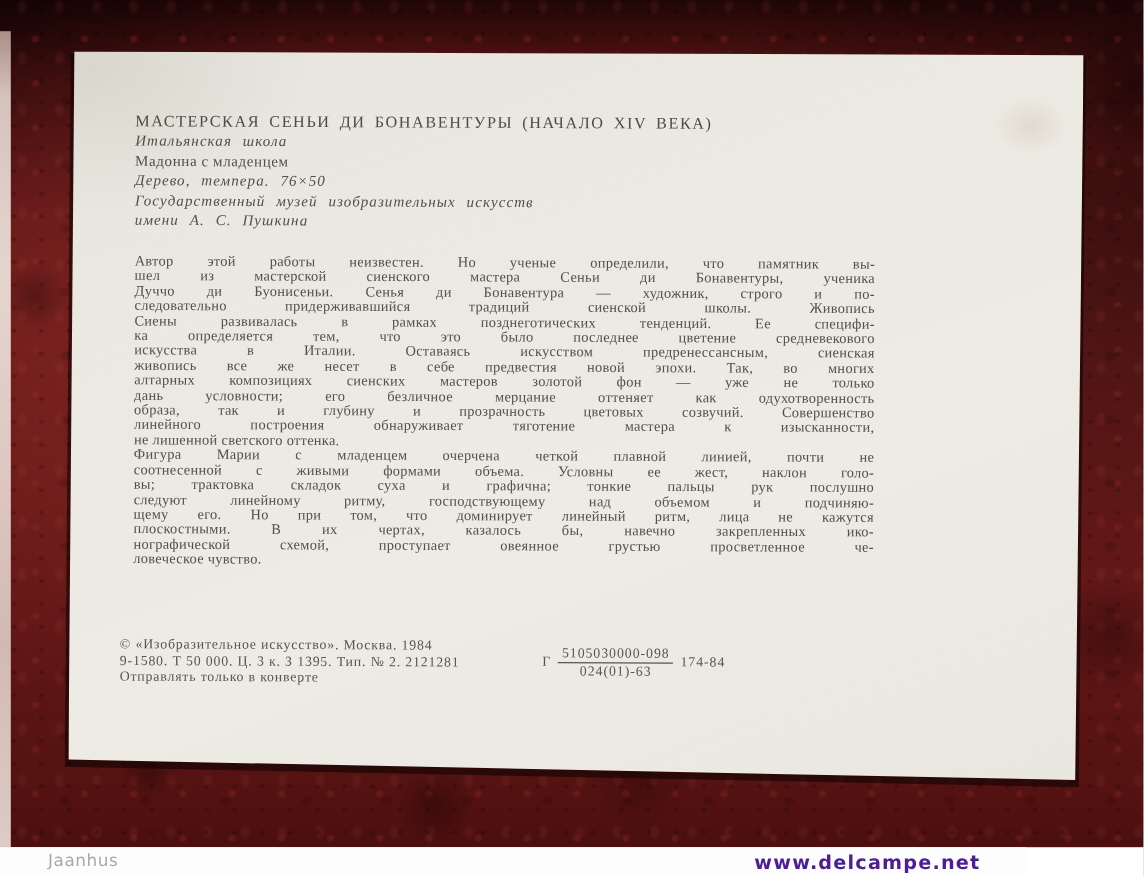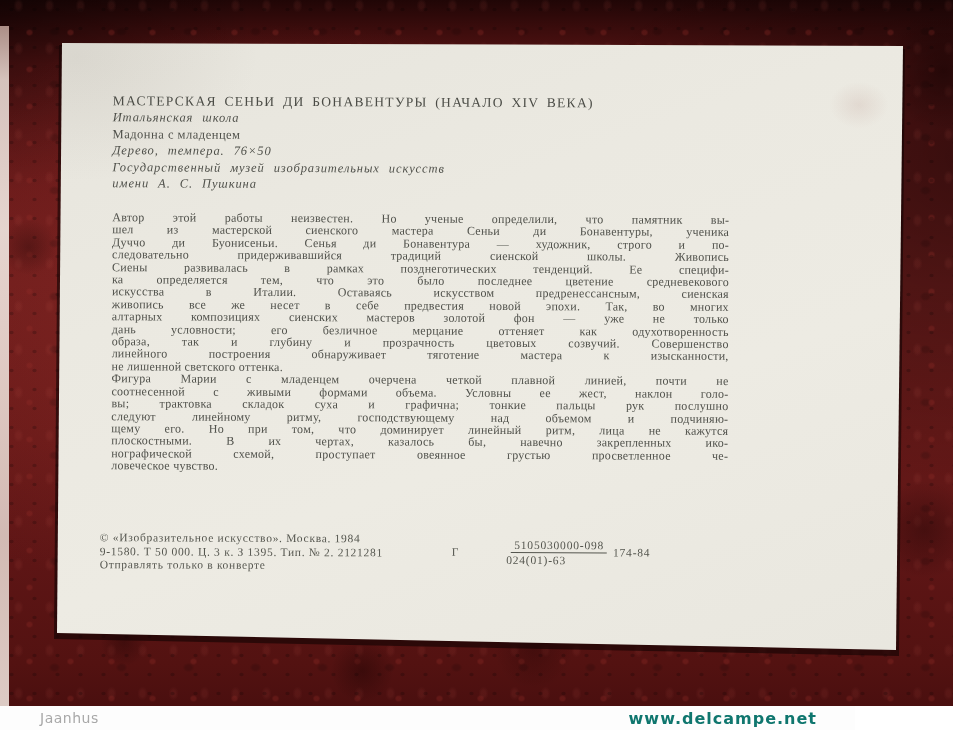--- a/index.html
+++ b/index.html
@@ -98,34 +98,34 @@
     color: #55564f;
   }
   .index-group {
     position: absolute; left: 352px; top: 6px;
     display: flex; align-items: center; gap: 6px;
     letter-spacing: 0.8px;
   }
   .frac { display: inline-flex; flex-direction: column; align-items: center; }
   .frac .num {
     border-bottom: 1.3px solid #55564f;
-    padding: 0 3px 1px 3px; line-height: 12px; font-size: 11.5px; margin-left: 46px;
+    padding: 0 3px 1px 3px; line-height: 12px; font-size: 11.5px;
   }
   .frac .den { line-height: 12px; font-size: 11.5px; padding-top: 1px; }
 
   
   .watermark-bar {
     position: absolute; left: 0; bottom: 0; width: 855px; height: 24px;
     background: #fdfdfd;
     display: flex; justify-content: space-between; align-items: center;
     box-sizing: border-box; padding: 0 38px 0 40px;
     font-family: "DejaVu Sans", sans-serif;
   }
   .wm-left { color: #a8a8a8; font-size: 14px; letter-spacing: 0.5px; }
-  .wm-right { color: #0f766e; font-size: 16px; font-weight: 600; letter-spacing: 1px; }
+  .wm-right { color: #4c1d95; font-size: 16px; font-weight: 600; letter-spacing: 1px; }
 </style>
 </head>
 <body>
 
 <div class="stage">
 
   <div class="leather"></div>
   <div class="edge-strip"></div>
 
   <div class="card-shadow"></div>

